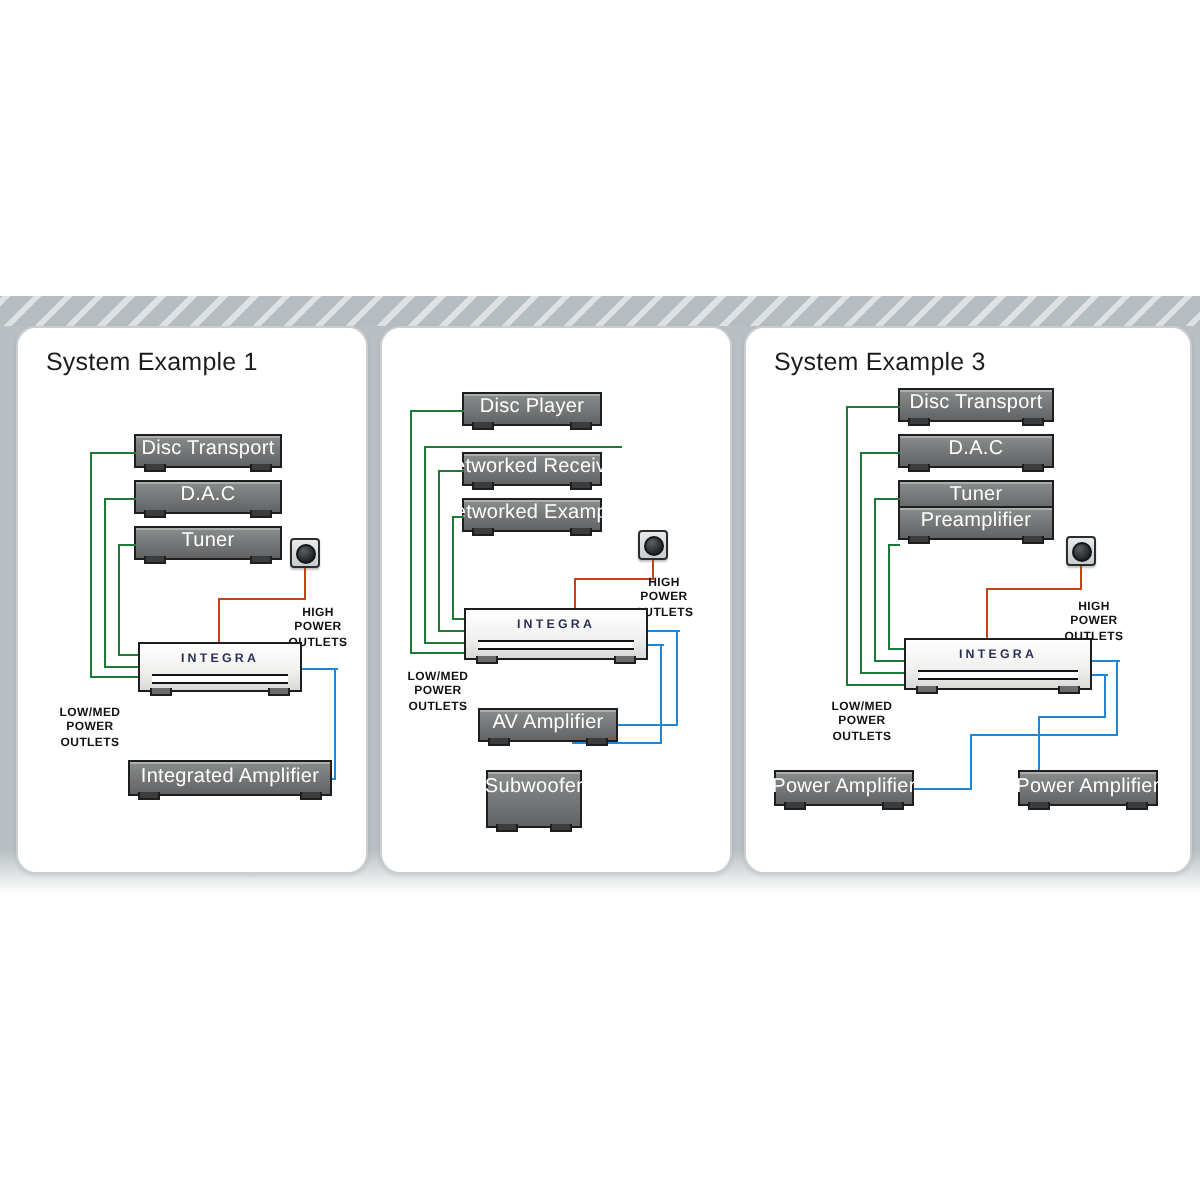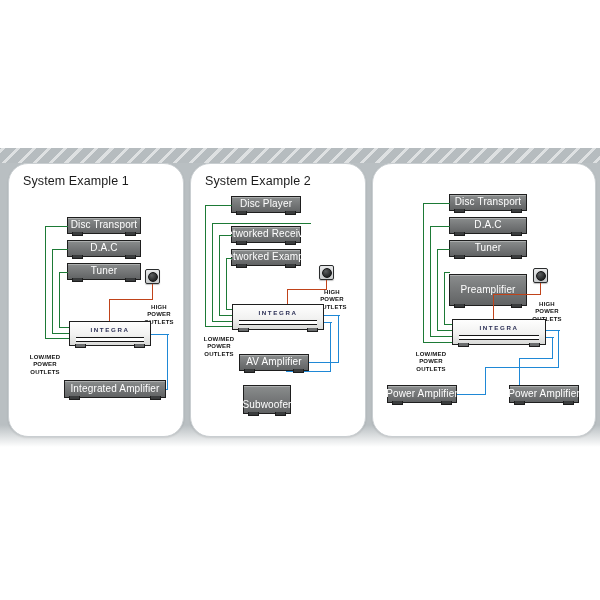--- a/index.html
+++ b/index.html
@@ -24,21 +24,21 @@
     position:absolute;left:0;top:163px;width:600px;height:262px;background:#b9bfc2;
   }
   .banner-bottom-fade{
     position:absolute;left:0;top:425px;width:600px;height:22px;
     background:linear-gradient(180deg,#b9bfc2 0%,#ffffff 100%);
   }
 
   
   .card{
     position:absolute;background:#ffffff;border:1px solid #c9ced1;
-    border-radius:20px;box-shadow:0 1px 2px rgba(0,0,0,.10);
+    border-radius:10px;box-shadow:0 1px 2px rgba(0,0,0,.10);
   }
   #card1{left:8px;  top:163px; width:174px; height:272px;}
   #card2{left:190px;top:163px; width:174px; height:272px;}
   #card3{left:372px;top:163px; width:222px; height:272px;}
 
   .card-title{
     position:absolute;left:14px;top:10px;
     font-size:12.5px;color:#1c1c1c;letter-spacing:.1px;white-space:nowrap;
   }
 
@@ -175,21 +175,20 @@
     <div class="w wb h" style="left:142px;top:170px;width:18px;"></div>
     <div class="w wb v" style="left:158px;top:170px;height:56px;"></div>
     <div class="w wb h" style="left:130px;top:225px;width:29px;"></div>
 
     <div class="dev" style="left:55px;top:216px;width:102px;height:18px;">
       <span class="lbl">Integrated Amplifier</span>
     </div>
   </div>
 
   <div class="card" id="card2">
-    <div class="card-title">System Example 2</div>
 
     <div class="dev" style="left:40px;top:32px;width:70px;height:17px;">
       <span class="lbl">Disc Player</span>
     </div>
     <div class="dev" style="left:40px;top:62px;width:70px;height:17px;">
       <span class="lbl">Networked Receiver</span>
     </div>
     <div class="dev" style="left:40px;top:85px;width:70px;height:17px;">
       <span class="lbl">Networked Example</span>
     </div>
@@ -237,37 +236,38 @@
     <div class="w wb v" style="left:147px;top:151px;height:48px;"></div>
     <div class="w wb h" style="left:115px;top:198px;width:33px;"></div>
 
     <div class="w wb v" style="left:139px;top:158px;height:50px;"></div>
     <div class="w wb h" style="left:133px;top:158px;width:8px;"></div>
     <div class="w wb h" style="left:95px;top:207px;width:45px;"></div>
 
     <div class="dev" style="left:48px;top:190px;width:70px;height:17px;">
       <span class="lbl">AV Amplifier</span>
     </div>
-    <div class="dev" style="left:52px;top:221px;width:48px;height:29px;align-items:flex-start;padding-top:14px;">
+    <div class="dev" style="left:52px;top:221px;width:48px;height:29px;align-items:flex-start;padding-top:3px;">
       <span class="lbl">Subwoofer</span>
     </div>
   </div>
 
   <div class="card" id="card3">
+    <div class="card-title">System Example 3</div>
 
     <div class="dev" style="left:76px;top:30px;width:78px;height:17px;">
       <span class="lbl">Disc Transport</span>
     </div>
     <div class="dev" style="left:76px;top:53px;width:78px;height:17px;">
       <span class="lbl">D.A.C</span>
     </div>
     <div class="dev" style="left:76px;top:76px;width:78px;height:17px;">
       <span class="lbl">Tuner</span>
     </div>
-    <div class="dev" style="left:76px;top:110px;width:78px;height:32px;">
+    <div class="dev" style="left:76px;top:89px;width:78px;height:17px;">
       <span class="lbl">Preamplifier</span>
     </div>
 
     <div class="outlet" style="left:160px;top:104px;">
       <div class="hole"></div>
     </div>
     <div class="w wr v" style="left:167px;top:119px;height:12px;"></div>
     <div class="w wr h" style="left:120px;top:130px;width:48px;"></div>
     <div class="w wr v" style="left:120px;top:130px;height:28px;"></div>
 

